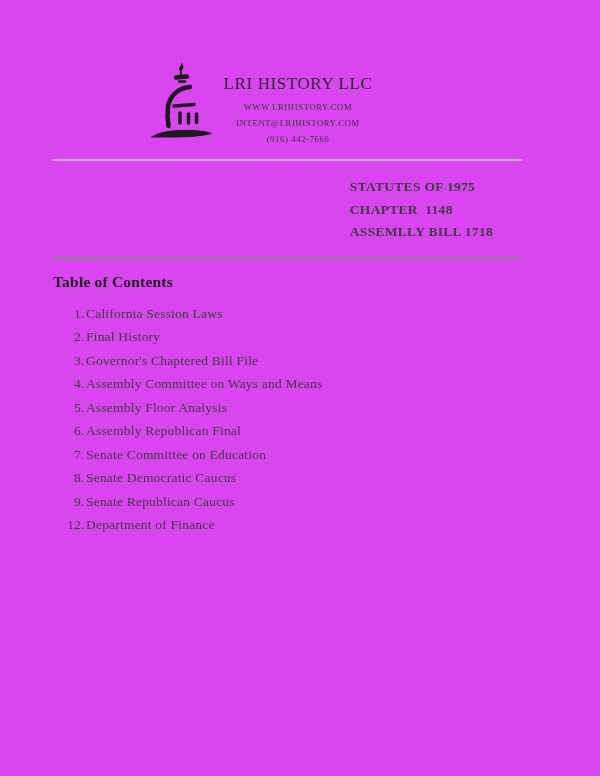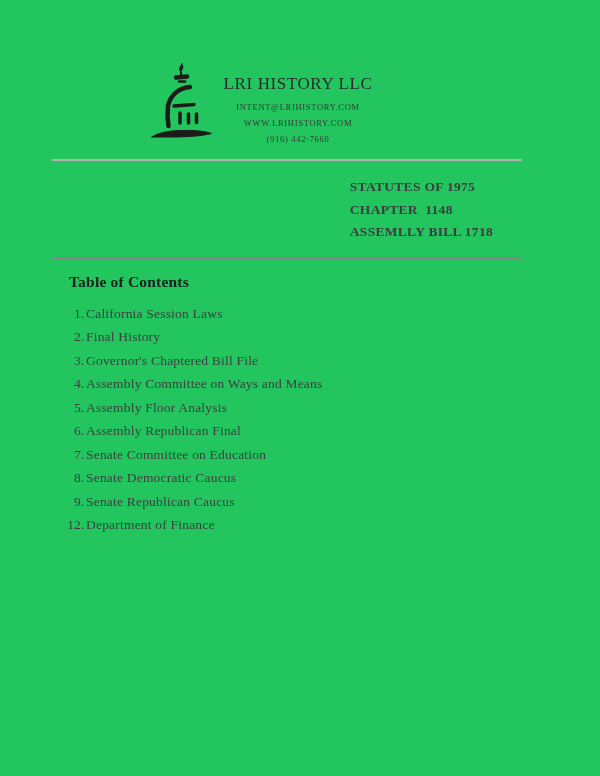--- a/index.html
+++ b/index.html
@@ -1,19 +1,19 @@
 <!DOCTYPE html>
 <html><head>
 <meta charset="utf-8">
 <style>
   html,body{margin:0;padding:0;background:#ffffff;}
   .page{
     position:relative;
     width:600px;height:776px;
-    background:#22c55e;
+    background:#d946ef;
     font-family:"Liberation Serif","DejaVu Serif",serif;
     overflow:hidden;
   }
   
   .logo{position:absolute;left:147px;top:61px;width:70px;height:84px;}
   .header-text{
     position:absolute;left:210px;top:74px;width:176px;
     text-align:center;color:#2e2e2e;
   }
   .company-name{
@@ -34,21 +34,20 @@
     position:absolute;top:176px;right:107px;
     text-align:left;font-weight:700;color:#3d3d3d;
     font-size:13.5px;line-height:22.6px;letter-spacing:0.3px;
   }
   .ref-line{white-space:pre;}
   
   .toc-heading{
     position:absolute;left:53px;top:273px;
     font-size:15.5px;font-weight:700;color:#1f1f1f;
     letter-spacing:0.2px;
-    margin-left:16px;
   }
   .toc-list{
     position:absolute;left:52px;top:302px;width:420px;
     font-size:13.5px;color:#3e3e3e;
   }
   .toc-row{display:flex;height:23.5px;align-items:center;}
   .toc-num{width:32px;text-align:right;flex:0 0 32px;}
   .toc-label{margin-left:2px;white-space:nowrap;letter-spacing:0.2px;}
 </style>
 </head>
@@ -69,22 +68,22 @@
         <path d="M41.5 53 L41.5 62" stroke-width="3.5"></path>
         <path d="M49.5 53 L49.5 61.5" stroke-width="3.5"></path>
         <path d="M5 76 C12 70.5 28 69 44 69.5 C53 69.8 60 70.8 64.5 72.5 C55 75 38 76.2 22 76 C13.5 75.9 8 76.3 5 76 Z" fill="#1b1b1b" stroke-width="1"></path>
       </g>
     </svg>
   </div>
 
   <div class="header-text">
     <div class="company-name">LRI HISTORY LLC</div>
     <div class="contact-block">
+      <div class="contact-line">WWW.LRIHISTORY.COM</div>
       <div class="contact-line">INTENT@LRIHISTORY.COM</div>
-      <div class="contact-line">WWW.LRIHISTORY.COM</div>
       <div class="contact-line">(916) 442-7660</div>
     </div>
   </div>
 
   <div class="rule rule-1"></div>
 
   <div class="ref-block">
     <div class="ref-line">STATUTES OF 1975</div>
     <div class="ref-line">CHAPTER  1148</div>
     <div class="ref-line">ASSEMLLY BILL 1718</div>

